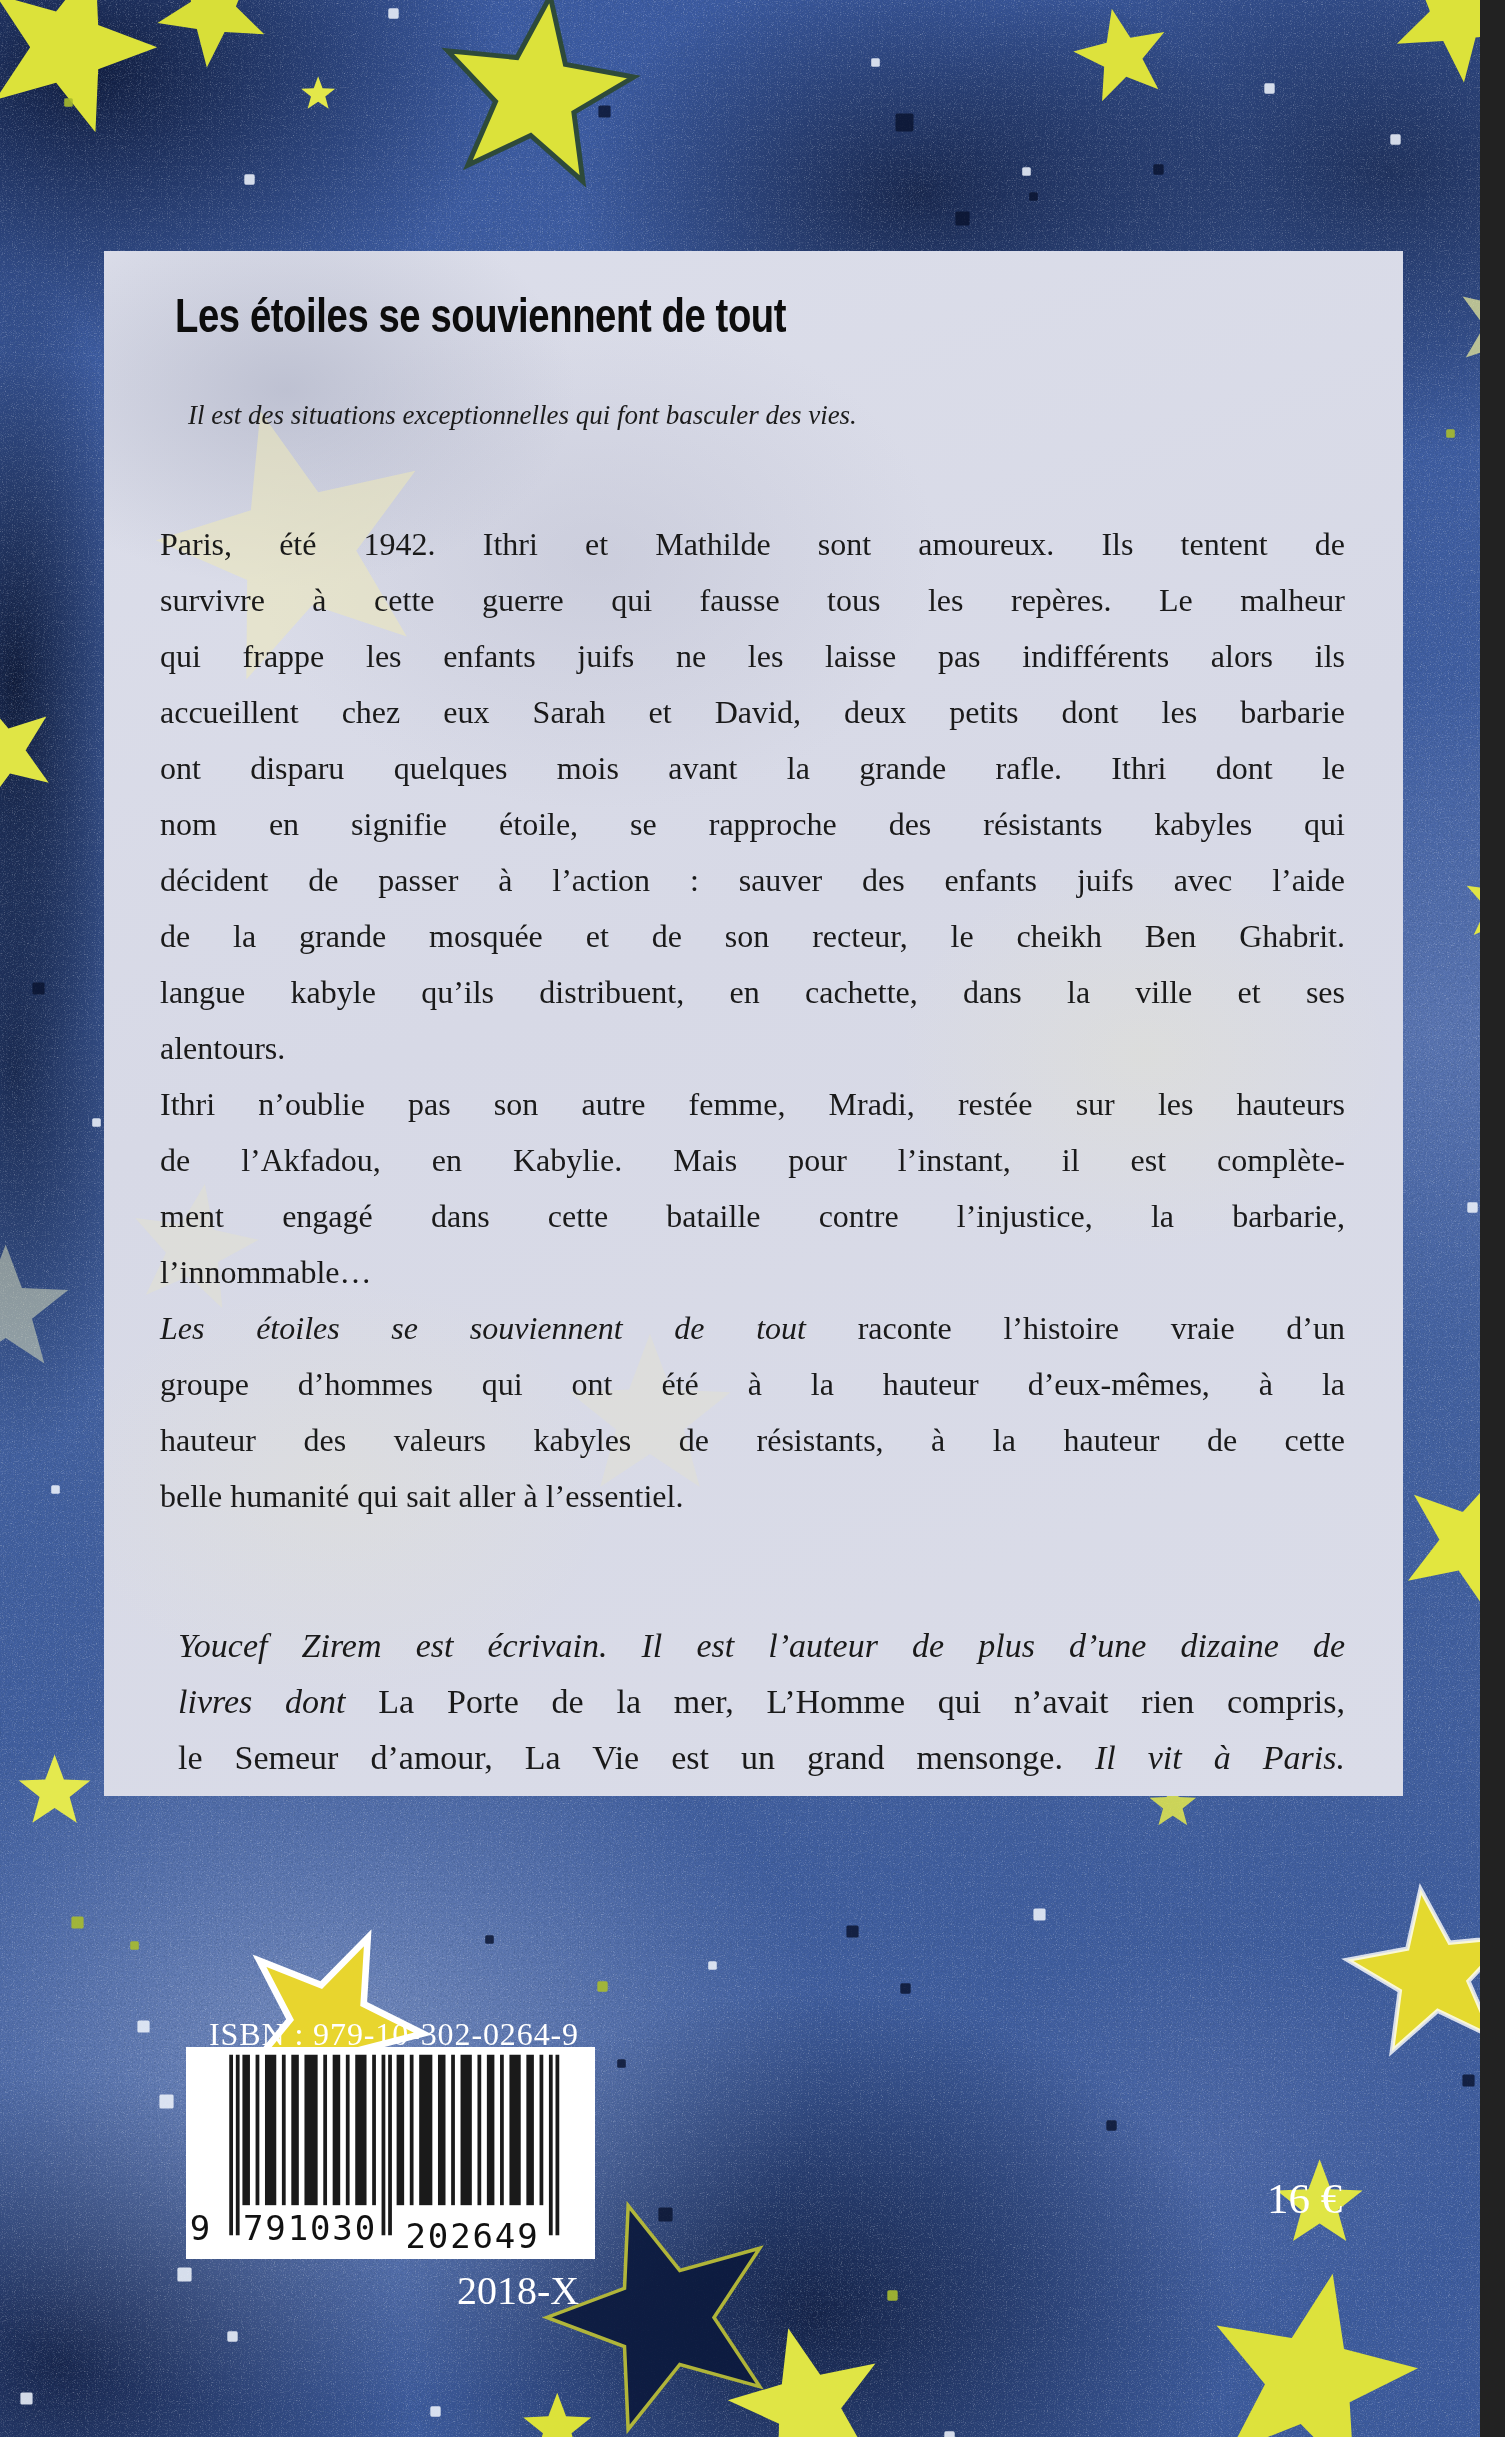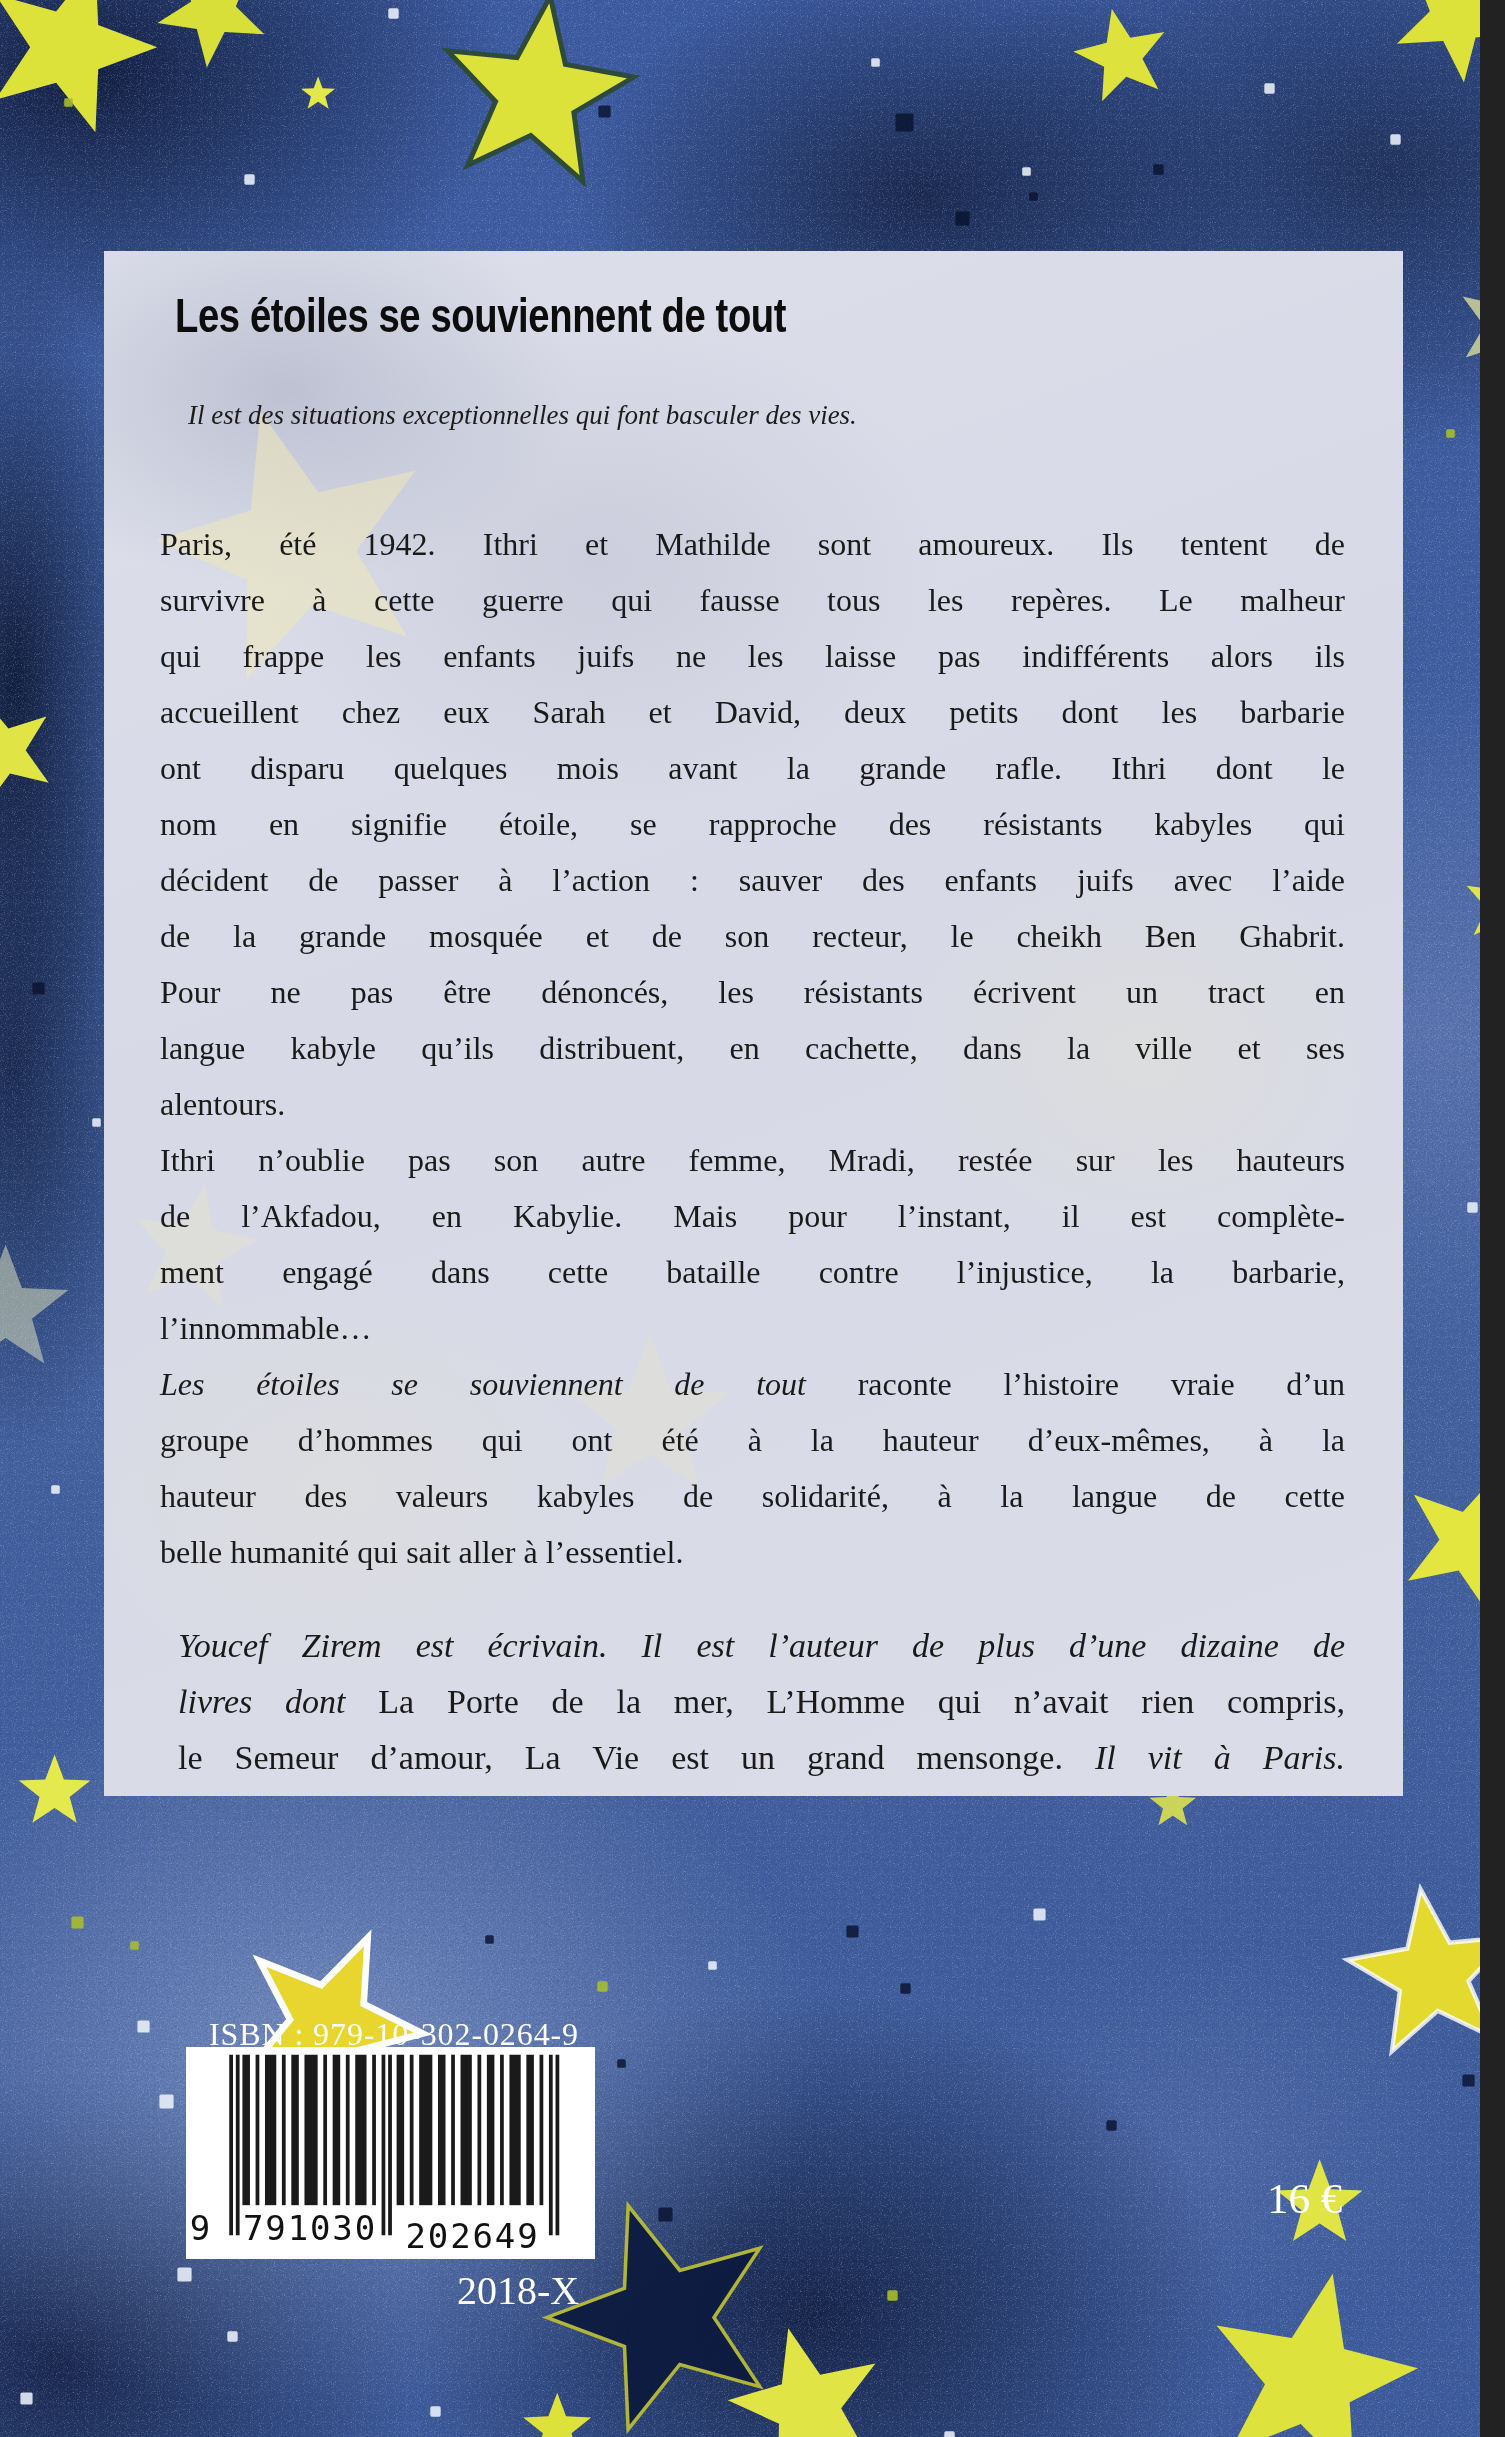--- a/index.html
+++ b/index.html
@@ -135,30 +135,29 @@
     <div class="pblock tagline">Il est des situations exceptionnelles qui font basculer des vies.</div>
     <div class="pblock bodytext">
         <div class="tl"><span>Paris, été 1942. Ithri et Mathilde sont amoureux. Ils tentent de</span></div>
         <div class="tl"><span>survivre à cette guerre qui fausse tous les repères. Le malheur</span></div>
         <div class="tl"><span>qui frappe les enfants juifs ne les laisse pas indifférents alors ils</span></div>
         <div class="tl"><span>accueillent chez eux Sarah et David, deux petits dont les barbarie</span></div>
         <div class="tl"><span>ont disparu quelques mois avant la grande rafle. Ithri dont le</span></div>
         <div class="tl"><span>nom en signifie étoile, se rapproche des résistants kabyles qui</span></div>
         <div class="tl"><span>décident de passer à l’action : sauver des enfants juifs avec l’aide</span></div>
         <div class="tl"><span>de la grande mosquée et de son recteur, le cheikh Ben Ghabrit.</span></div>
-        <div class="tl"><span>Pour ne pas être dénoncés, les résistants écrivent un tract en</span></div>
         <div class="tl"><span>langue kabyle qu’ils distribuent, en cachette, dans la ville et ses</span></div>
         <div class="tl tl-last"><span>alentours.</span></div>
         <div class="tl"><span>Ithri n’oublie pas son autre femme, Mradi, restée sur les hauteurs</span></div>
         <div class="tl"><span>de l’Akfadou, en Kabylie. Mais pour l’instant, il est complète-</span></div>
         <div class="tl"><span>ment engagé dans cette bataille contre l’injustice, la barbarie,</span></div>
         <div class="tl tl-last"><span>l’innommable…</span></div>
         <div class="tl"><span class="it">Les étoiles se souviennent de tout</span><span> raconte l’histoire vraie d’un</span></div>
         <div class="tl"><span>groupe d’hommes qui ont été à la hauteur d’eux-mêmes, à la</span></div>
-        <div class="tl"><span>hauteur des valeurs kabyles de solidarité, à la langue de cette</span></div>
+        <div class="tl"><span>hauteur des valeurs kabyles de résistants, à la hauteur de cette</span></div>
         <div class="tl tl-last"><span>belle humanité qui sait aller à l’essentiel.</span></div>
       </div>
     <div class="pblock bio">
         <div class="tl"><span class="it">Youcef Zirem est écrivain. Il est l’auteur de plus d’une dizaine de</span></div>
         <div class="tl"><span class="it">livres dont </span><span>La Porte de la mer, L’Homme qui n’avait rien compris,</span></div>
         <div class="tl"><span>le Semeur d’amour, La Vie est un grand mensonge. </span><span class="it">Il vit à Paris.</span></div>
       </div>
   </div>
 
   <div class="isbn-label">ISBN : 979-10-302-0264-9</div>

